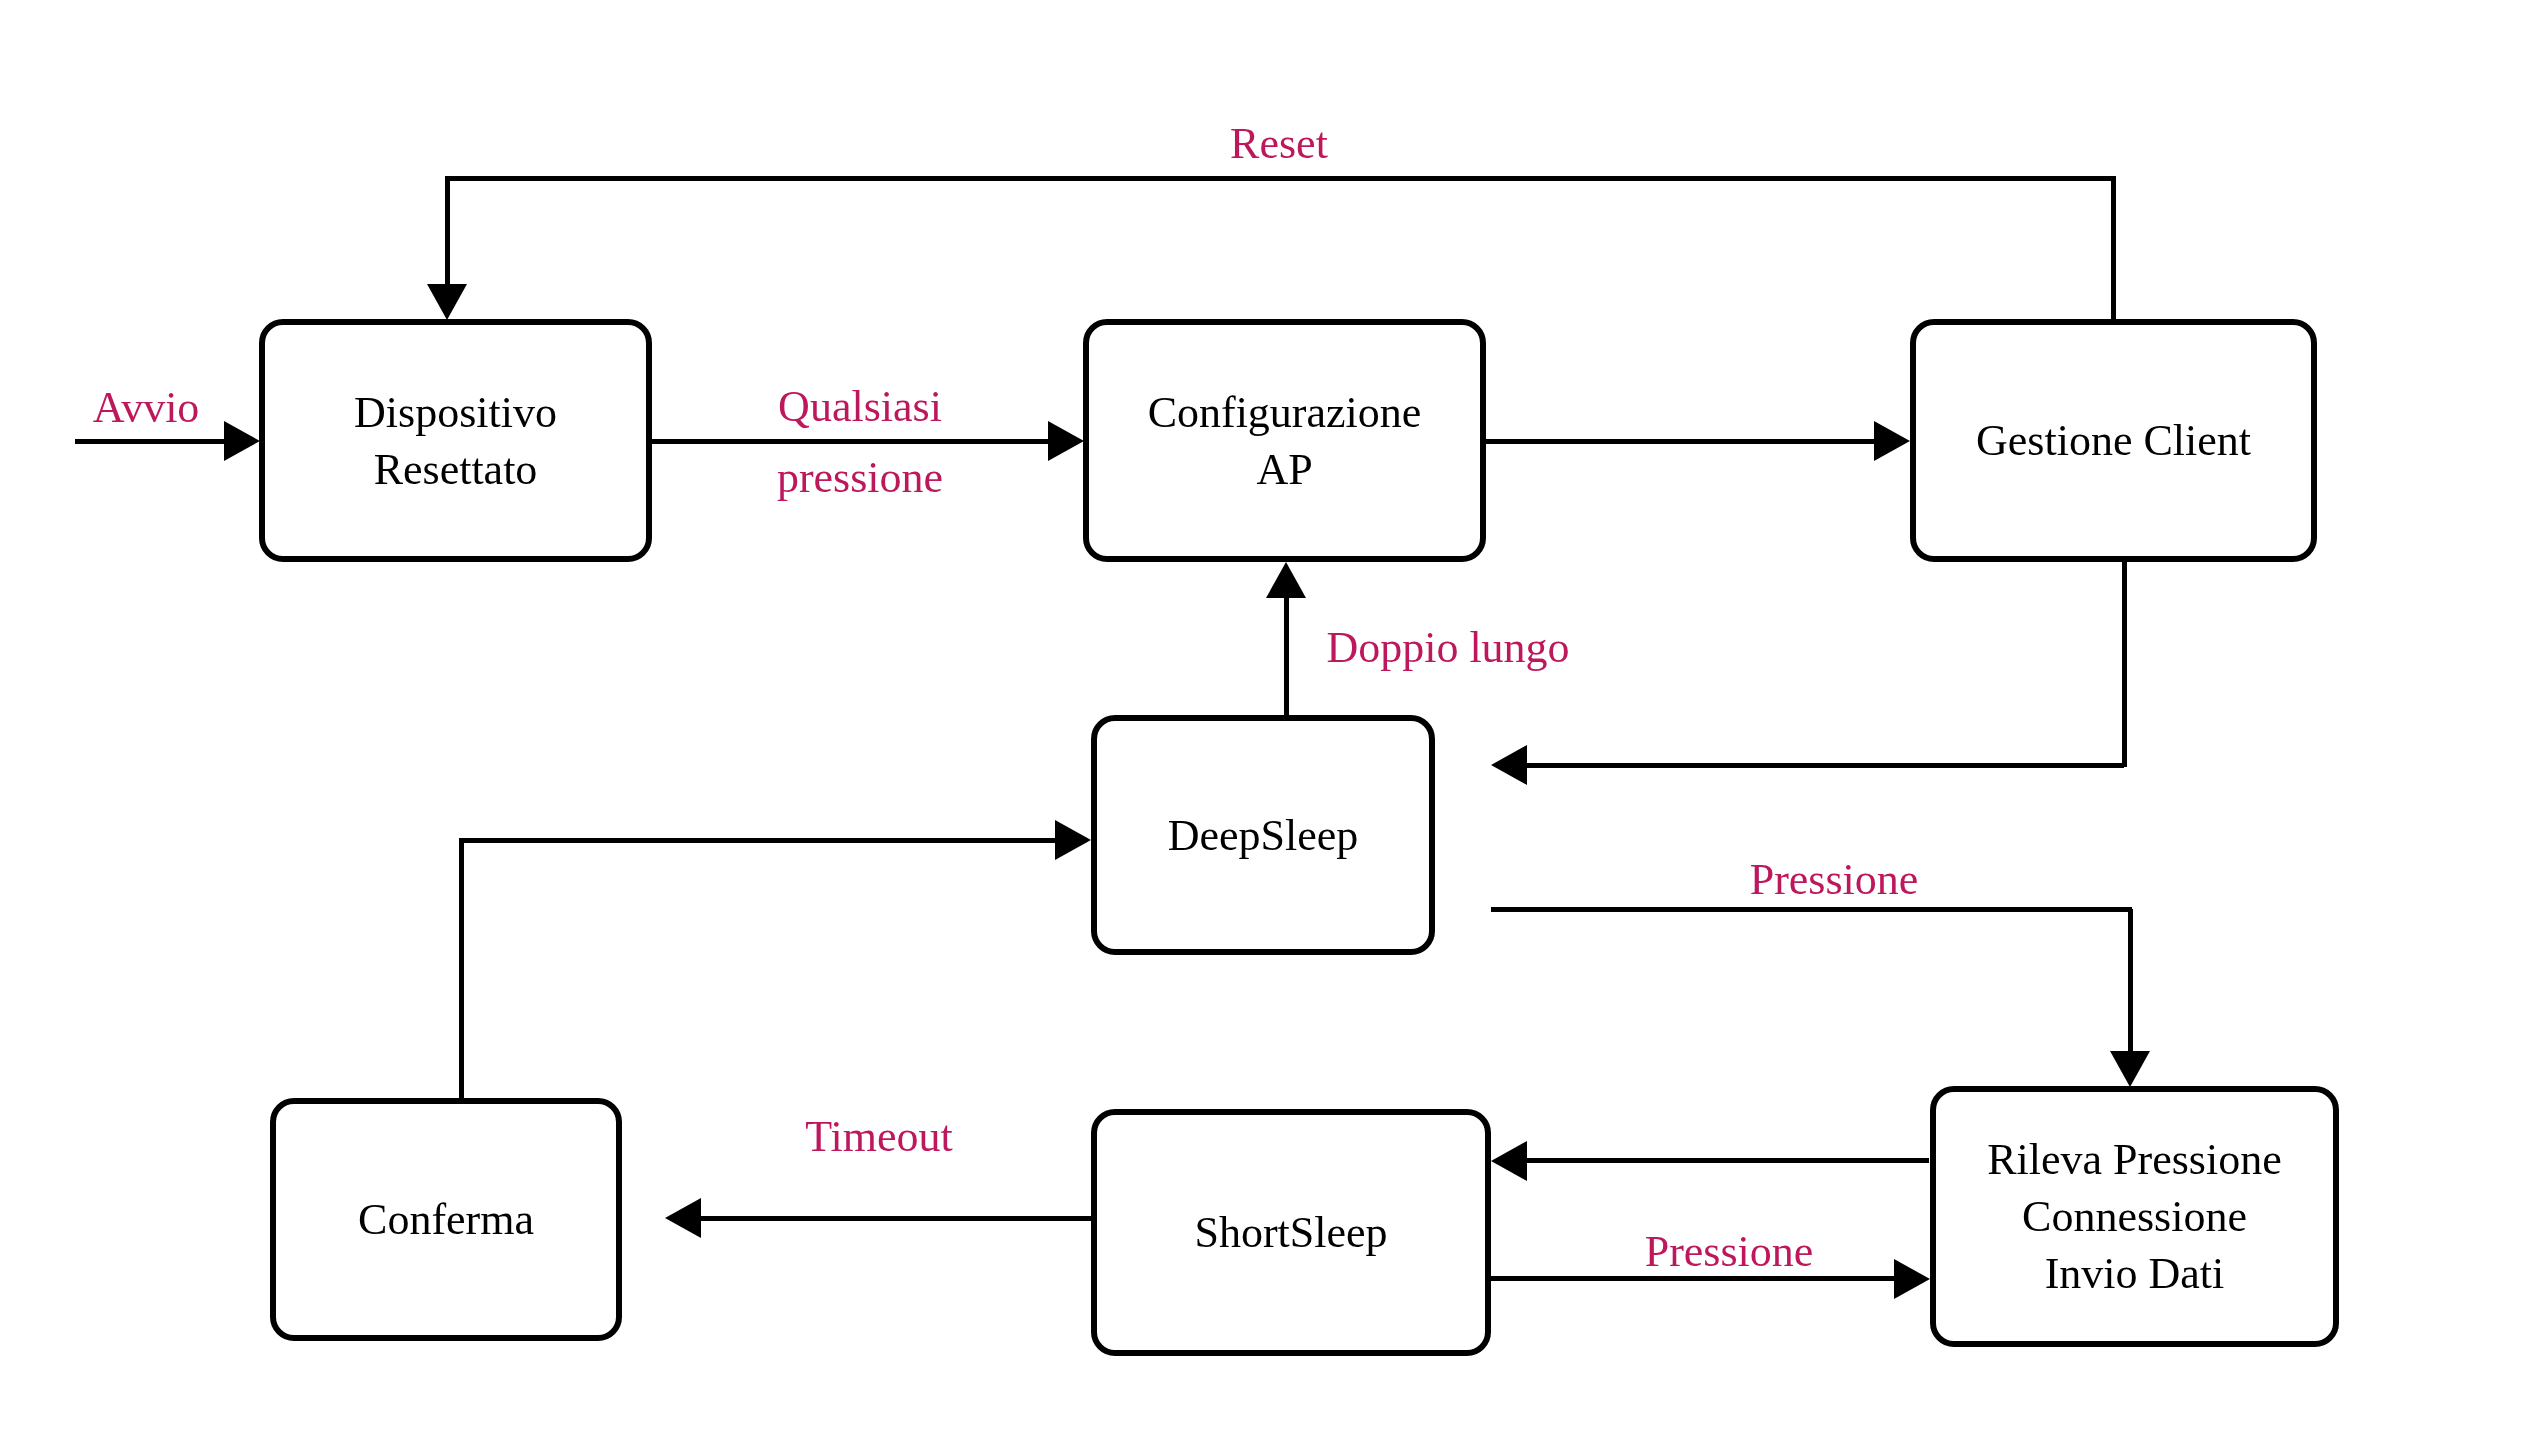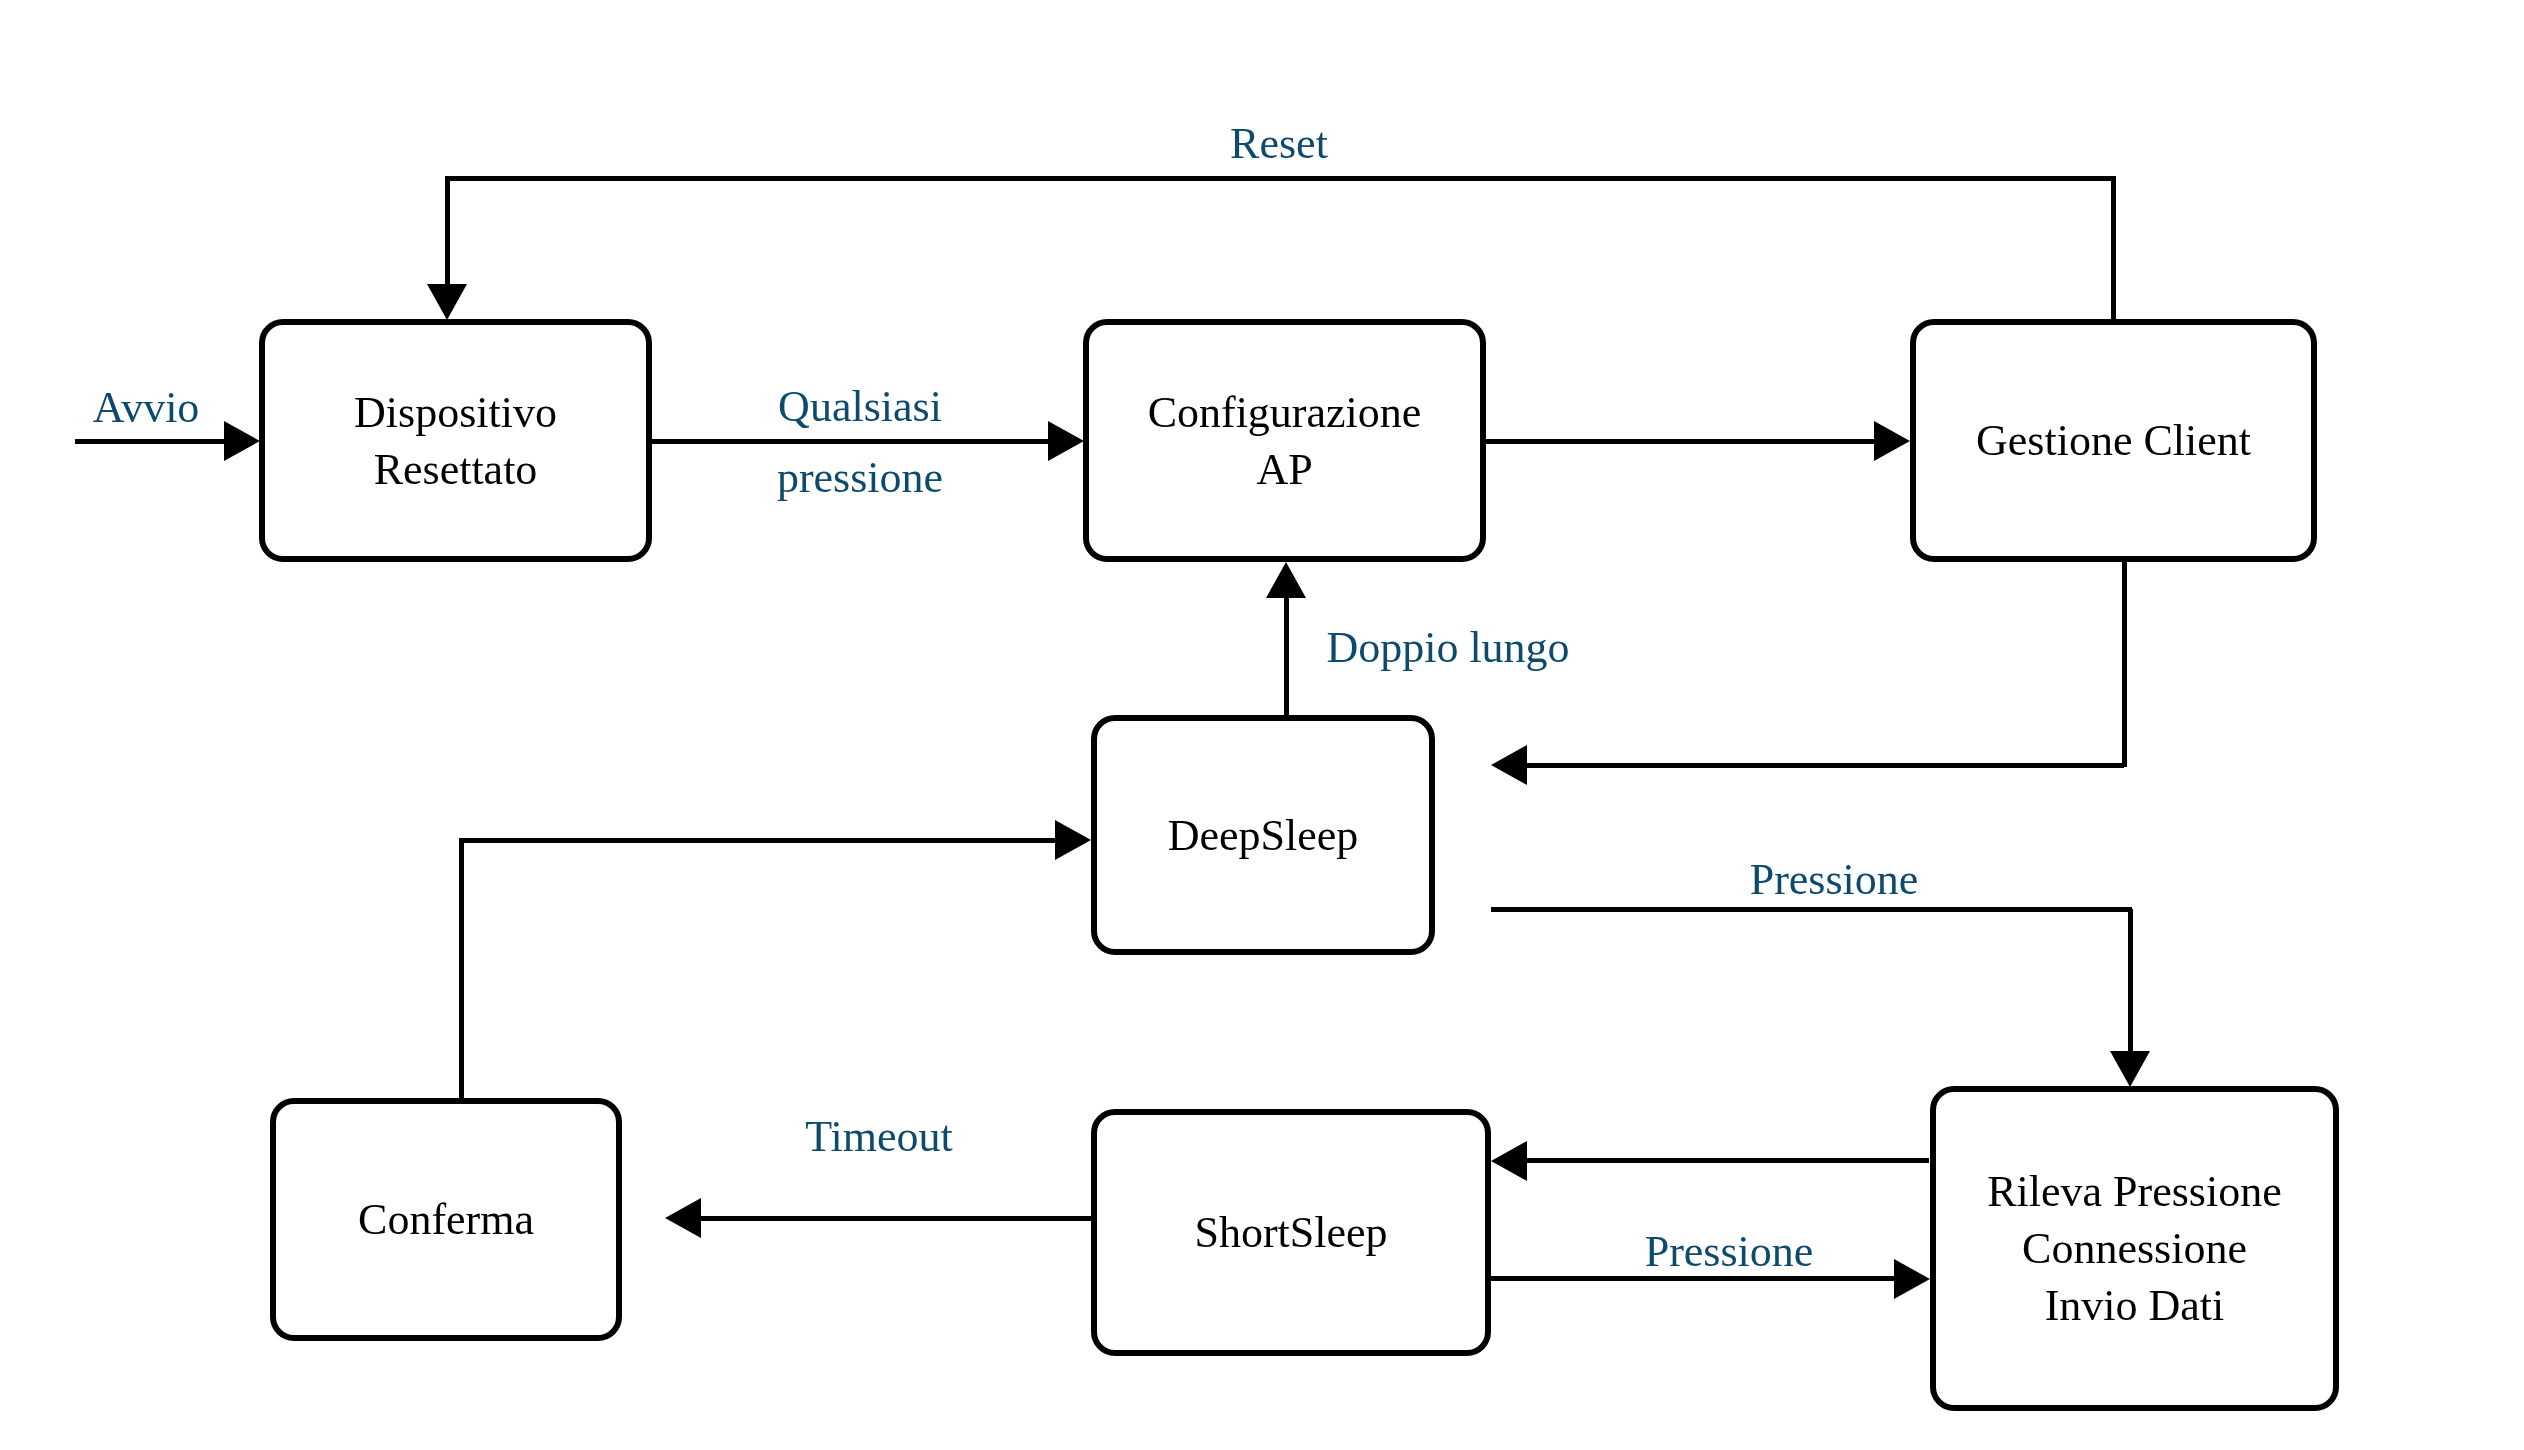--- a/index.html
+++ b/index.html
@@ -36,21 +36,21 @@
     background: #000000;
   }
   .hline { height: 5px; }
   .vline { width: 5px; }
   .elabel {
     position: absolute;
     font-size: 44px;
     line-height: 47px;
     white-space: nowrap;
     transform: translate(-50%, -50%);
-    color: #0c4a6e;
+    color: #be185d;
   }
   .arr {
     position: absolute;
     width: 0;
     height: 0;
     border-style: solid;
   }
   .arr-right {
     border-width: 20px 0 20px 36px;
     border-color: transparent transparent transparent #000000;
@@ -92,21 +92,21 @@
   </div>
 
   <div class="node" style="left:270px; top:1098px; width:352px; height:243px;">
     <span>Conferma</span>
   </div>
 
   <div class="node" style="left:1091px; top:1094px; width:400px; height:247px;margin-top:15px;">
     <span>ShortSleep</span>
   </div>
 
-  <div class="node" style="left:1930px; top:1086px; width:409px; height:325px;">
+  <div class="node" style="left:1930px; top:1086px; width:409px; height:261px;">
     <span>Rileva Pressione</span>
     <span>Connessione</span>
     <span>Invio Dati</span>
   </div>
 
   <div class="hline" style="left:75px; top:439px; width:152px;"></div>
   <div class="arr arr-right" style="left:224px; top:421px;"></div>
   <div class="elabel" style="left:146px; top:407px;">Avvio</div>
 
   <div class="hline" style="left:652px; top:439px; width:397px;"></div>

